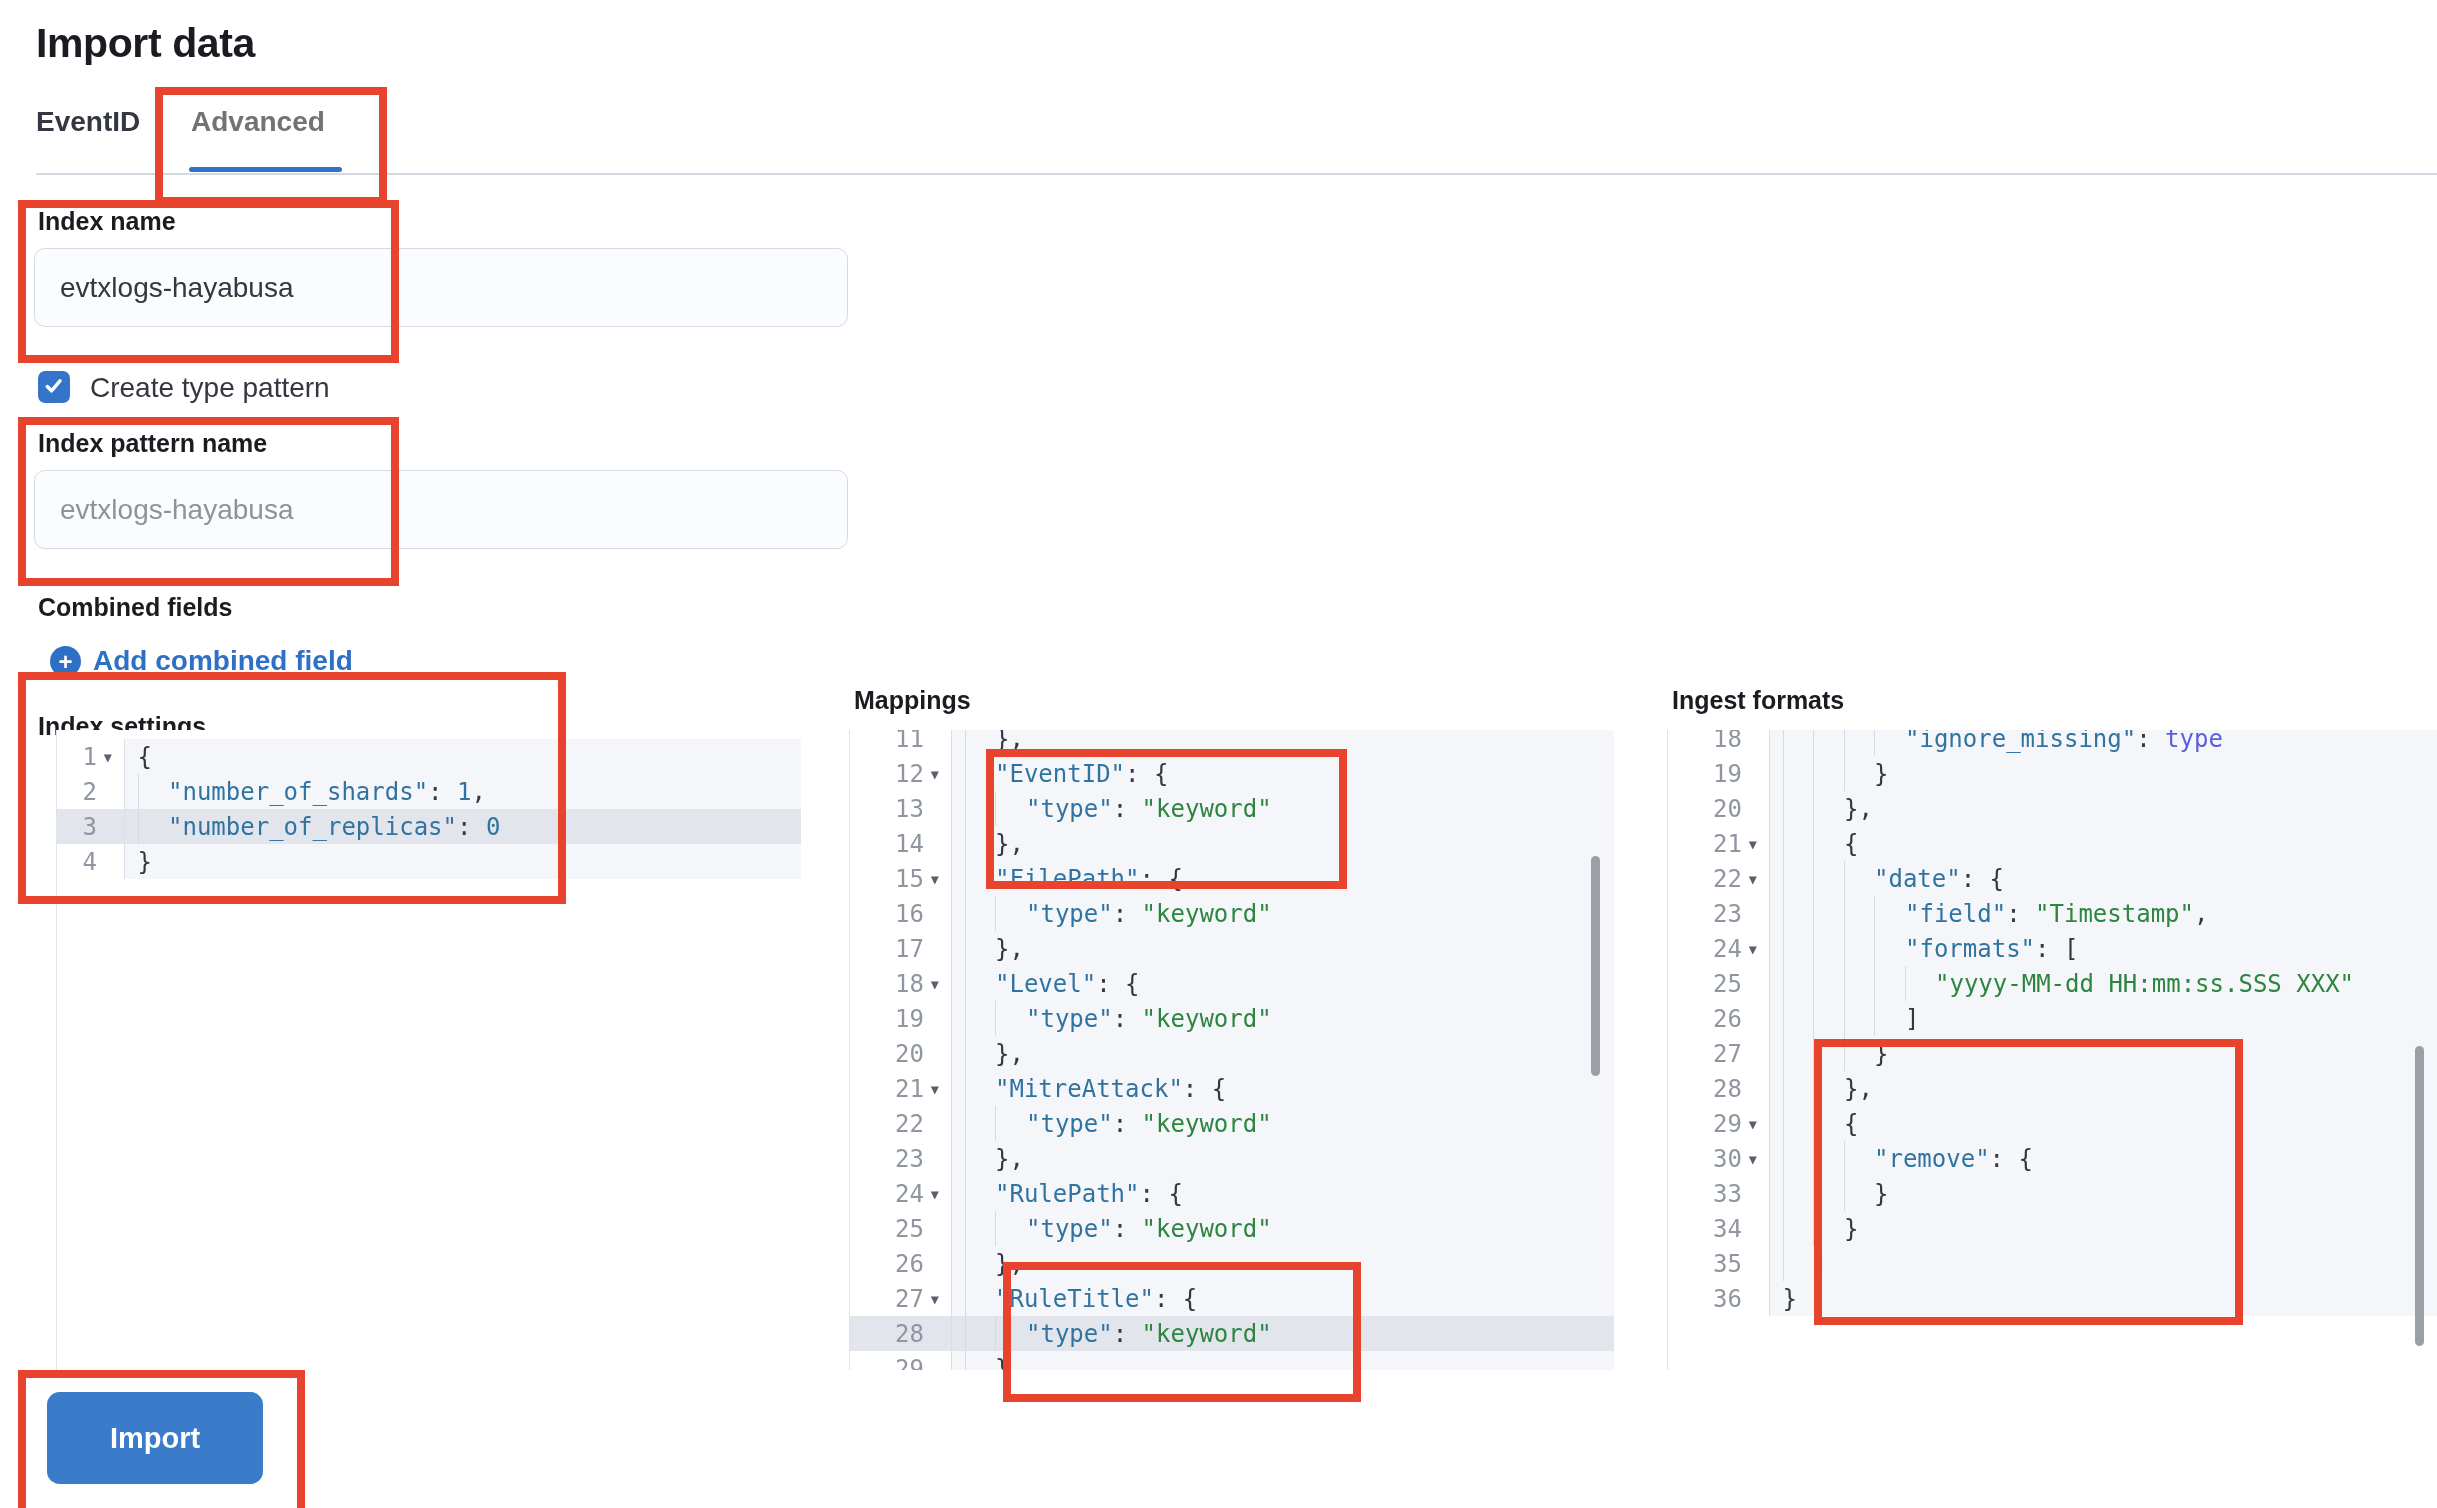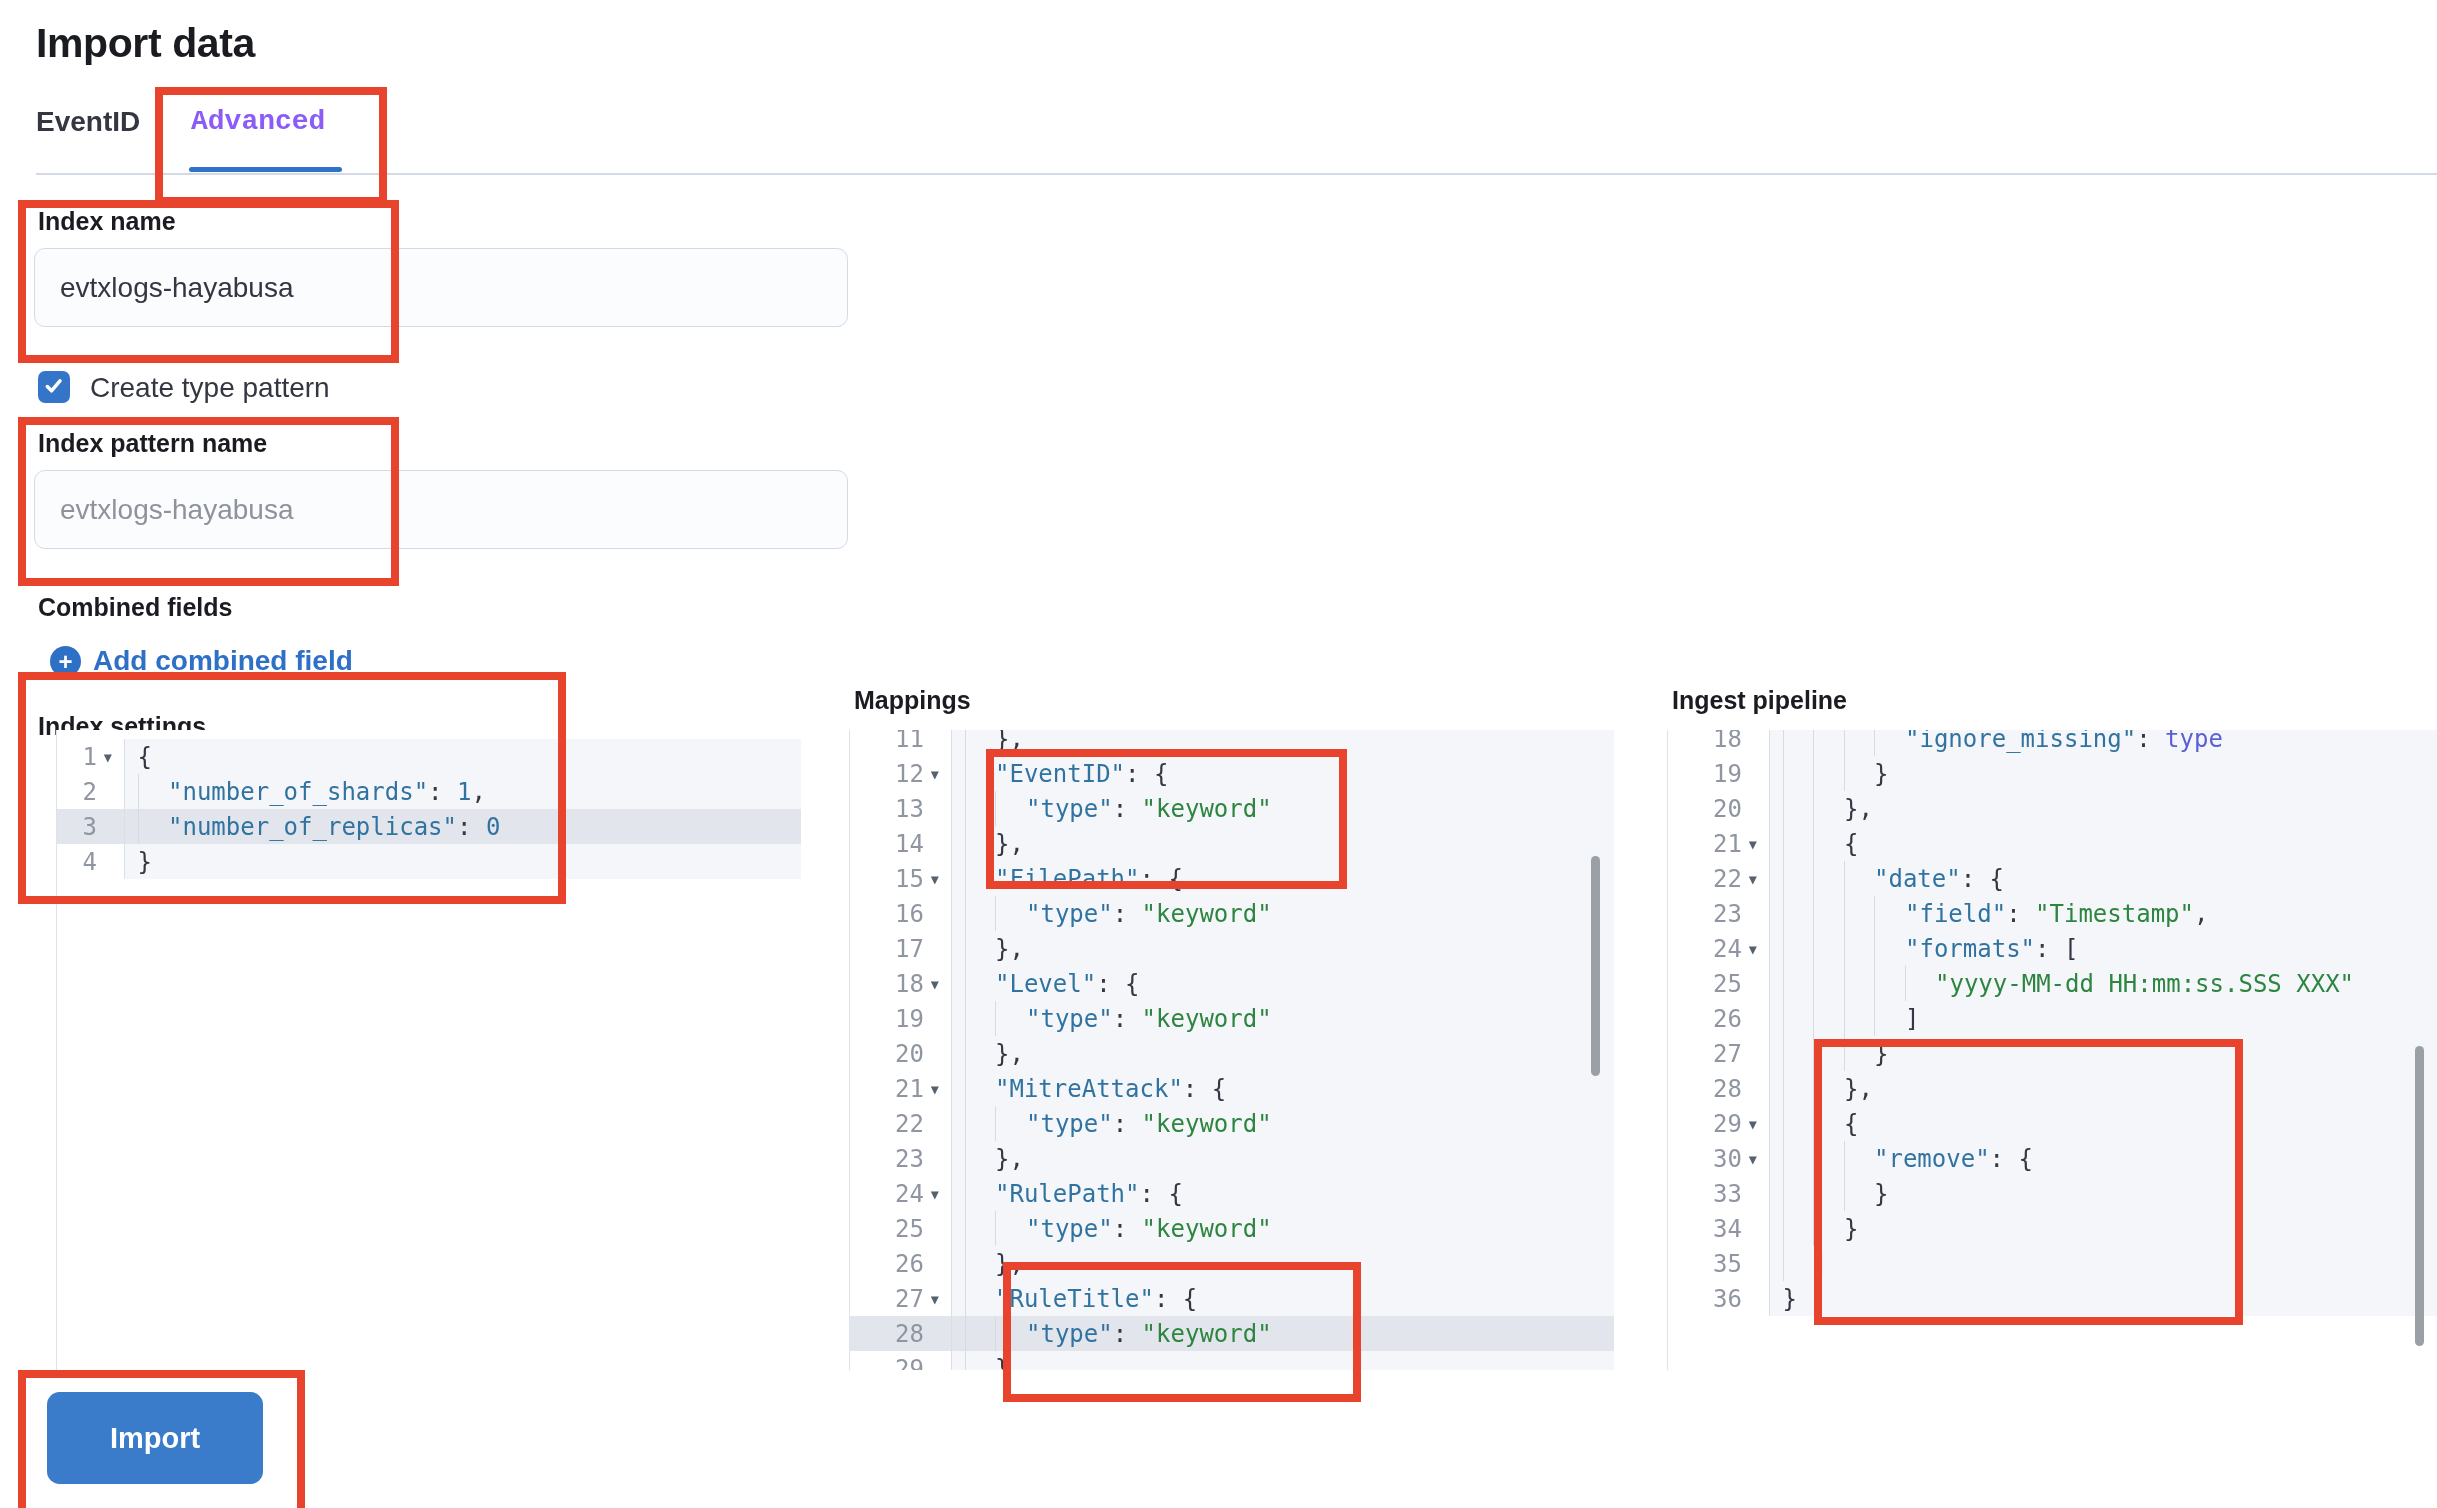--- a/index.html
+++ b/index.html
@@ -4,21 +4,21 @@
 <style>
   html,body{margin:0;padding:0;background:#fff;}
   #screen{position:relative;width:2438px;height:1508px;background:#fff;overflow:hidden;
           font-family:"Liberation Sans",sans-serif;color:#343741;}
   .abs{position:absolute;}
 
   
   .page-title{left:36px;top:20px;font-size:41px;font-weight:800;color:#1a1c21;letter-spacing:-0.4px;}
   .tab{top:106px;font-size:28px;font-weight:700;cursor:pointer;}
   .tab-simple{left:36px;color:#343741;}
-  .tab-advanced{left:191px;color:#8b5cf6;font-family:Liberation Mono, monospace;}
+  .tab-advanced{left:191px;color:#737373;}
   .tab-underline{left:189px;top:167px;width:153px;height:5.4px;background:#2e73c8;border-radius:2.7px;}
   .divider{left:36px;top:173px;width:2402px;height:1.8px;background:#d3dae6;}
 
   
   .fld-label{font-size:25px;font-weight:700;color:#1a1c21;}
   .tinput{position:absolute;left:34px;width:814px;height:79px;border:1.8px solid #d3dae6;border-radius:10.8px;
           background:#fbfcfd;font-family:"Liberation Sans",sans-serif;font-size:28px;color:#343741;
           padding:0 0 0 25px;outline:none;box-sizing:border-box;}
   .tinput::placeholder{color:#8e939b;opacity:1;}
   .checkbox{left:38px;top:371px;width:32px;height:32px;border-radius:7.2px;background:#3575c9;
@@ -96,21 +96,21 @@
   <input class="tinput" style="top: 470px;" placeholder="evtxlogs-hayabusa">
 
   <div class="abs fld-label" style="left:38px;top:593px;">Combined fields</div>
   <div class="abs plus-circle">
       <span>+</span>
     </div>
   <div class="abs add-link">Add combined field</div>
 
   <div class="abs fld-label" style="left:38px;top:686px;margin-top:26px;">Index settings</div>
   <div class="abs fld-label" style="left:854px;top:686px;">Mappings</div>
-  <div class="abs fld-label" style="left:1672px;top:686px;">Ingest pipeline</div>
+  <div class="abs fld-label" style="left:1672px;top:686px;">Ingest formats</div>
 
   <div id="ed0" class="panel">
     <div class="lines">
         <div class="cl">
           <div class="gut">
             <span>1</span>
             <span class="fold">▼</span>
           </div>
           <div class="code"><span style="padding-left: 12.6px;"><span class="tok-p">{</span></span></div>
         </div>

